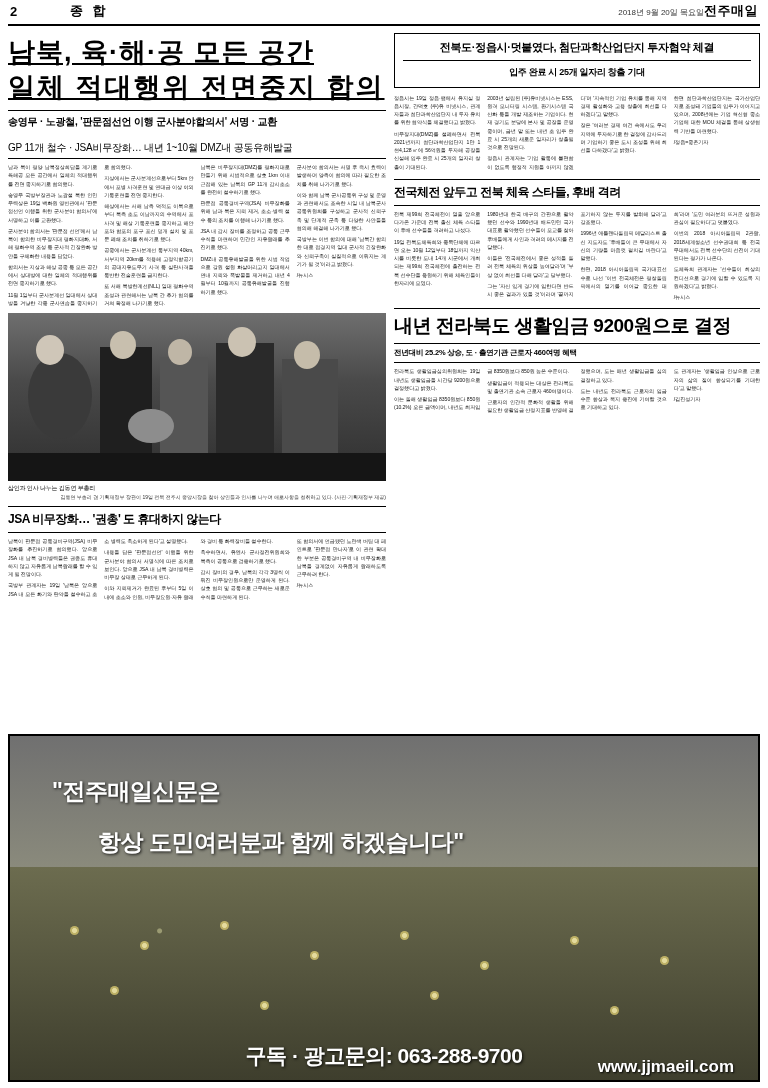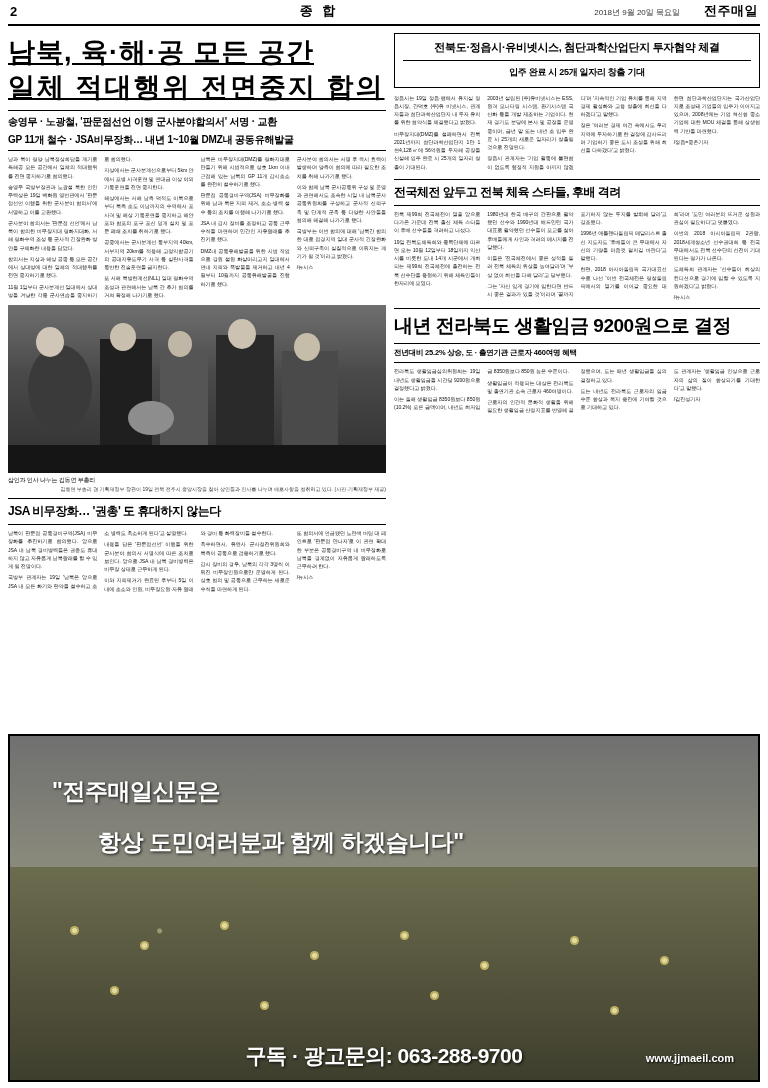--- a/index.html
+++ b/index.html
@@ -13,39 +13,39 @@
   }
   .page { position: relative; width: 768px; height: 1088px; padding: 0 8px; }
 
   
   .masthead {
     display:flex; align-items:center; justify-content:space-between;
     border-bottom: 2px solid #000;
     height: 26px; padding: 0 2px 2px 2px;
   }
   .masthead .pagenum { font-size: 13px; font-weight: bold; width: 60px; }
-  .masthead .section { font-size: 13px; font-weight: bold; letter-spacing: 3px; flex:1; text-align:center; }
-  .masthead .right { display:flex; align-items:baseline; gap:24px; width: 190px; justify-content:flex-end; }
+  .masthead .section { font-size: 13px; font-weight: bold; letter-spacing: 3px; flex:1; }
+  .masthead .right { display:flex; align-items:baseline; gap:0; width: 190px; justify-content:flex-end; }
   .masthead .date { font-size: 8px; color:#333; }
   .masthead .brand { font-size: 13px; font-weight: bold; letter-spacing:0.5px;font-family:Liberation Serif, serif; }
 
   
   .content { display:flex; gap:8px; margin-top:7px; }
   .col-left { width: 378px; }
   .col-right { width: 366px; }
 
   
   .headline {
     font-size: 27px; font-weight: bold; line-height: 1.28;
     letter-spacing: 1px; margin: 2px 0 6px 0; text-decoration: underline;
   }
   .headline .l2 { display:block; letter-spacing: 2px; }
   .subhead-rule { border-top: 1px solid #000; margin: 6px 0 4px 0; }
   .sub1 { font-size: 10px; font-weight:bold; margin: 3px 0 2px 0; letter-spacing:-0.2px;}
-  .sub2 { font-size: 10px; font-weight:bold; margin: 4px 0 3px 0; letter-spacing:-0.2px;}
+  .sub2 { font-size: 10px; font-weight:normal; margin: 12px 0 3px 0; letter-spacing:-0.2px;}
   .hr-thin { border-top: 1px solid #000; margin: 3px 0 4px 0; }
 
   
   .bodycols { column-count: 4; column-gap: 7px; column-rule: 0; }
   .bodycols p {
     font-size: 5.1px; line-height: 1.62; text-align: justify;
     margin: 0 0 3px 0; letter-spacing: -0.05px; color:#111;
   }
   .caption-src { font-size: 5px; text-align: right; color:#222; }
 
@@ -101,21 +101,21 @@
   .ad-quote .l2 { display:block; margin-left:46px; margin-top:20px; }
   .ad-bottom {
     position:absolute; left:0; right:0; bottom:10px; display:flex;
     align-items:center; justify-content:center; gap:14px;
   }
   .ad-phone {
     color:#fff; font-size:21px; font-weight:bold; letter-spacing:-0.5px;
     text-shadow: 1px 1px 3px rgba(0,0,0,.9);
   }
   .ad-site {
-    position:absolute; right:24px; bottom:16px; color:#fff; font-size:11px; font-weight:bold;
+    position:absolute; right:24px; bottom:3px; color:#fff; font-size:17px; font-weight:bold;
     text-shadow: 1px 1px 2px rgba(0,0,0,.9);
   }
 </style>
 </head>
 <body>
 
 <div class="page">
 
   <div class="masthead">
     <div class="pagenum">2</div>
@@ -192,21 +192,21 @@
           <p>감시 장비의 경우, 남북의 각각 3명씩 이뤄진 비무장인원으로만 운영하게 된다. 상호 협의 및 공동으로 근무하는 새로운 수칙을 마련하게 된다.</p>
           <p>또 합의서에 언급됐던 노란색 버팀 대 페인트로 '판문점 만나자'로 이 관련 확대한 부분은 공동경비구역 내 비무장화로 남북을 경계없이 자유롭게 왕래하도록 근무하려 한다.</p>
           <p class="caption-src">/뉴시스</p>
         </div>
       </div>
     </div>
 
     <div class="col-right">
 
       <div class="boxed">
-        <div class="box-title">전북도·정읍시·유비넷시스, 첨단과학산업단지 투자협약 체결</div>
+        <div class="box-title">전북도·정읍시·덧붙였다, 첨단과학산업단지 투자협약 체결</div>
         <div class="box-rule"></div>
         <div class="box-sub">입주 완료 시 25개 일자리 창출 기대</div>
       </div>
 
       <div class="cols4" style="margin-bottom:8px;">
         <p>정읍시는 19일 정읍·팸에서 유지실 정읍시장, 간덕호 (주)유 비넷시스, 관계자들과 첨단과학산업단지 내 투자 유치를 위한 협약식을 체결했다고 밝혔다.</p>
         <p>비무장지대(DMZ)를 철폐하면서 전북 2021년까지 첨단과학산업단지 1만 1천4,128㎡에 56억원을 투자해 공장을 신설해 입주 완료 시 25개의 일자리 창출이 기대된다.</p>
         <p>2003년 설립된 (주)유비넷시스는 ESS, 원격 모니터링 시스템, 환기시스템 국산화 등을 개발 제조하는 기업이다. 현재 경기도 분당에 본사 및 공장을 운영 중이며, 금년 말 또는 내년 초 입주 완료 시 25개의 새로운 일자리가 창출될 것으로 전망된다.</p>
         <p>정읍시 관계자는 '기업 활동에 불편함이 없도록 행정적 지원을 아끼지 않겠다'며 '지속적인 기업 유치를 통해 지역경제 활성화와 고용 창출에 최선을 다하겠다'고 말했다.</p>
         <p>장은 '여러분 경제 여건 속에서도 우리 지역에 투자하기로 한 결정에 감사드리며 기업하기 좋은 도시 조성을 위해 최선을 다하겠다'고 밝혔다.</p>

